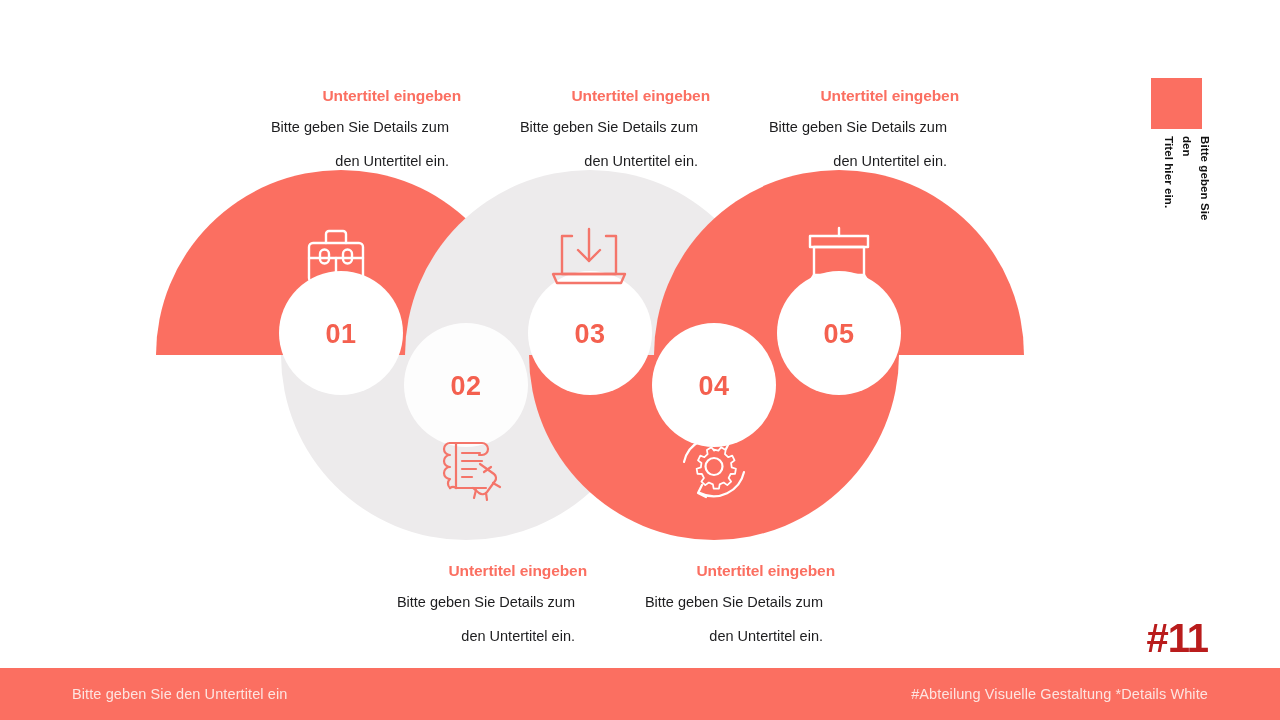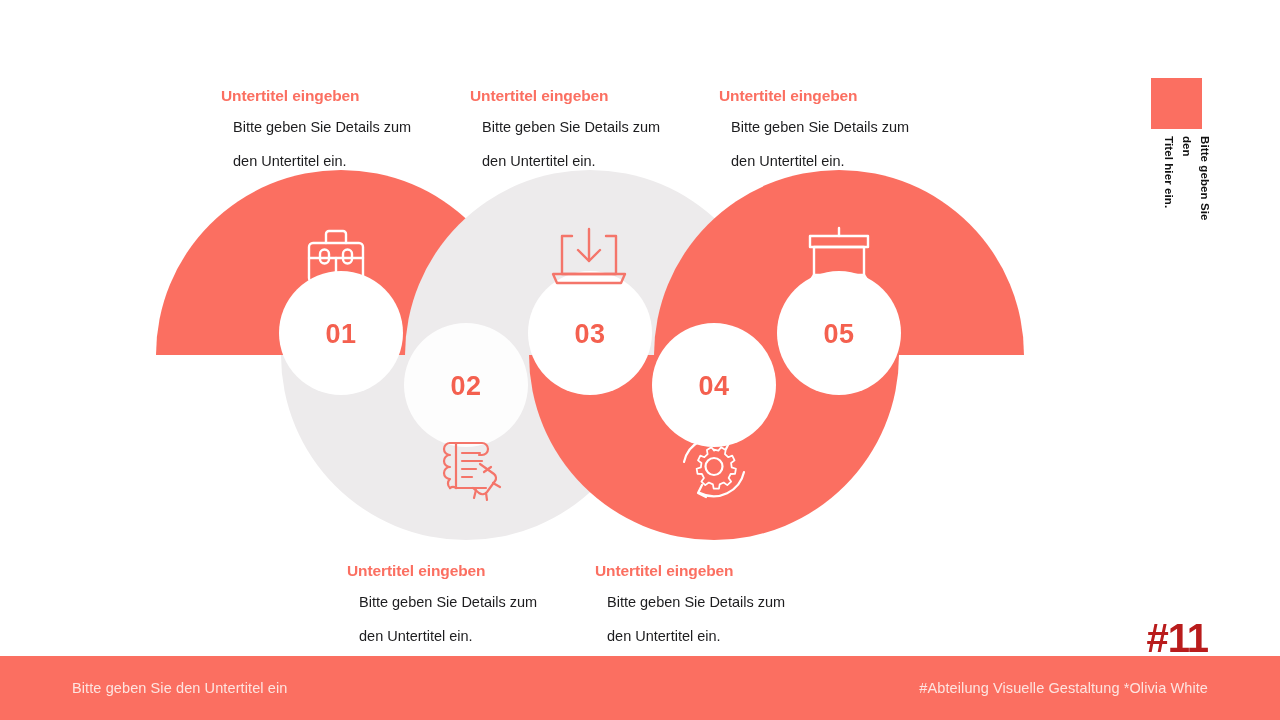--- a/index.html
+++ b/index.html
@@ -19,21 +19,21 @@
   .slide {
     position: absolute;
     inset: 0;
     background: #ffffff;
   }
 
   
   .callout {
     position: absolute;
     width: 240px;
-    text-align: left;
+    text-align: right;
   }
   .callout .c-title {
     font-size: 15.5px;
     font-weight: bold;
     color: #fb6f61;
     line-height: 1.25;
     margin: 0 0 6px 0;
     letter-spacing: -0.1px;
   }
   .callout .c-body {
@@ -101,21 +101,21 @@
     letter-spacing: -1px;
     line-height: 1;
   }
 
   
   .footer-bar {
     position: absolute;
     left: 0;
     right: 0;
     bottom: 0;
-    height: 64px;
+    height: 52px;
     background: #fb6f61;
   }
   .footer-left {
     position: absolute;
     left: 72px;
     top: 50%;
     transform: translateY(-50%);
     font-size: 14.5px;
     color: #fde4e0;
     letter-spacing: 0.1px;
@@ -273,16 +273,16 @@
   <div class="vertical-title">
     <span class="l1" style="left:46px;">Bitte geben Sie</span>
     <span class="l2" style="left:28px;">den</span>
     <span class="l3" style="left:10px;">Titel hier ein.</span>
   </div>
 
   <div class="page-number">#11</div>
 
   <div class="footer-bar">
     <div class="footer-left">Bitte geben Sie den Untertitel ein</div>
-    <div class="footer-right">#Abteilung Visuelle Gestaltung *Olivia White</div>
+    <div class="footer-right">#Abteilung Visuelle Gestaltung *Details White</div>
   </div>
 
 </div>
 
 </body></html>

